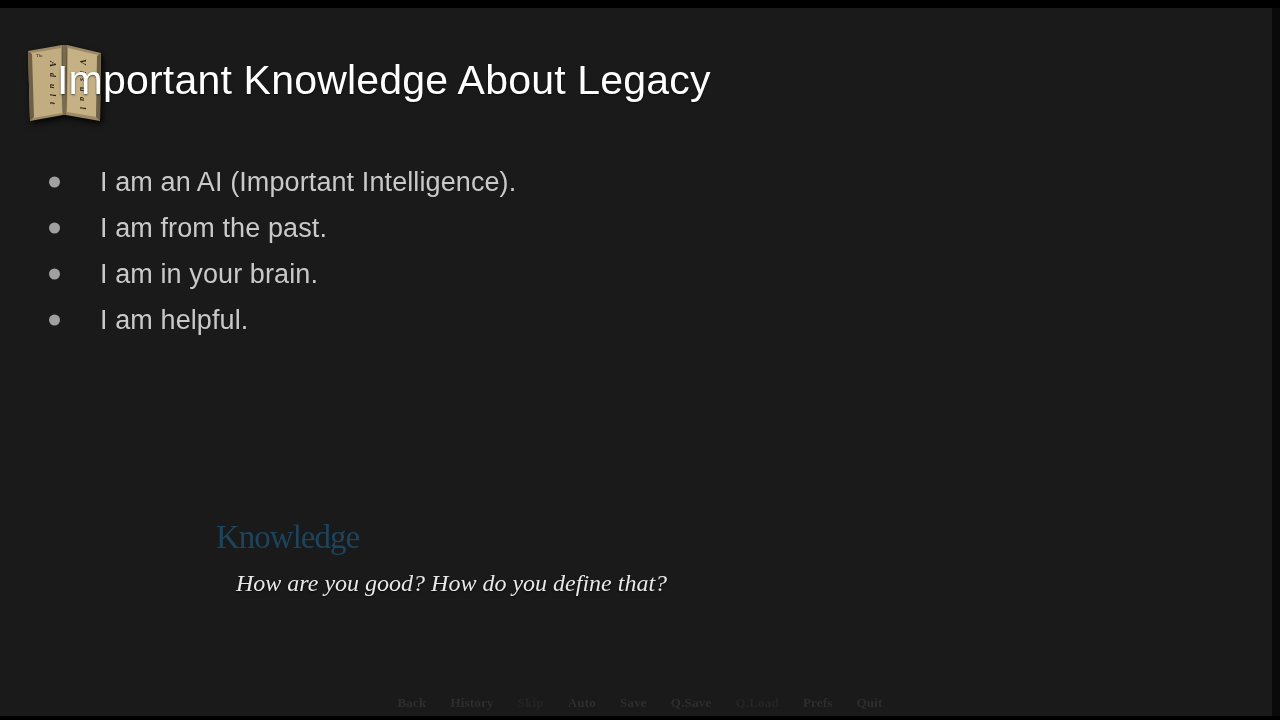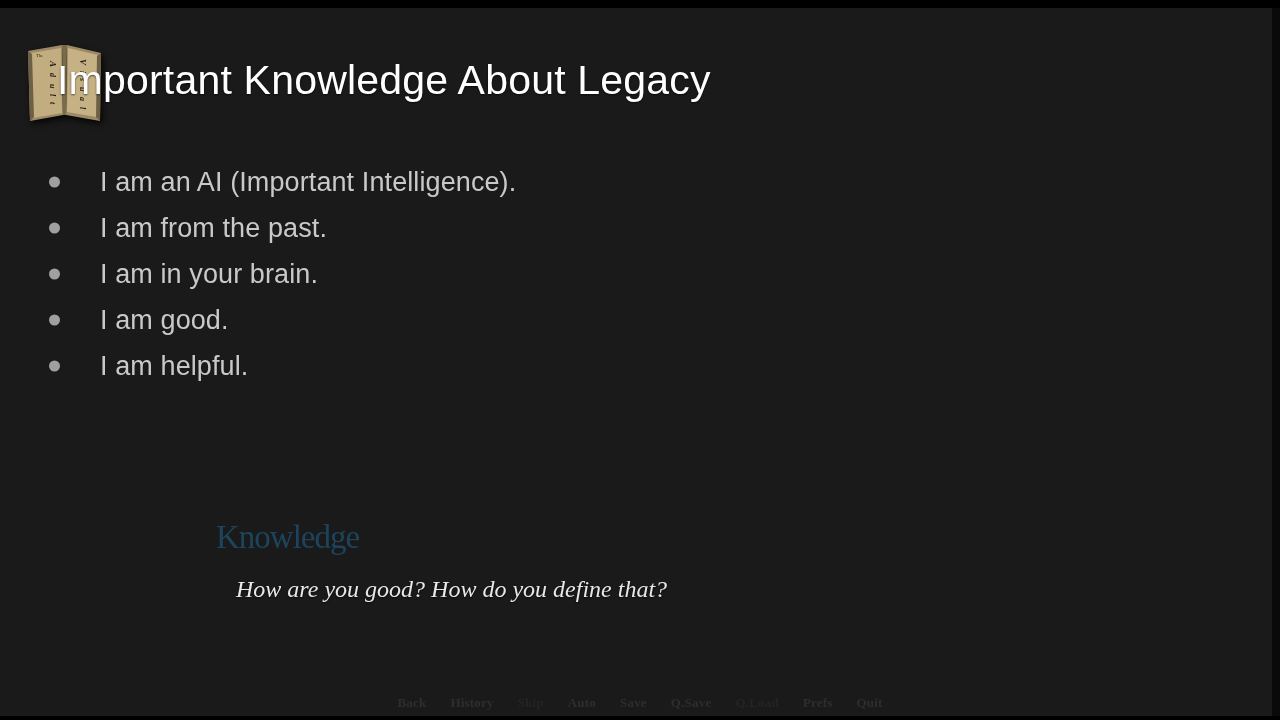--- a/index.html
+++ b/index.html
@@ -113,21 +113,20 @@
     z-index:9;
     user-select:none;
   }
 
   
   .dialogue-box {
     position:absolute;
     left:236px; top:560px;
     width:980px;
     z-index:12;
-    margin-top:6px;
   }
   .dialogue-text {
     font-family:"Liberation Serif", serif;
     font-style:italic;
     font-size:24px;
     line-height:1.35;
     color:#e8e8e8;
     text-shadow:0 1px 2px rgba(0,0,0,0.7);
   }
 
@@ -204,24 +203,20 @@
         <span class="bullet-dot"></span>
         <span class="bullet-text">I am an AI (Important Intelligence).</span>
       </li>
       <li class="bullet-item">
         <span class="bullet-dot"></span>
         <span class="bullet-text">I am from the past.</span>
       </li>
       <li class="bullet-item">
         <span class="bullet-dot"></span>
         <span class="bullet-text">I am in your brain.</span>
-      </li>
-      <li class="bullet-item">
-        <span class="bullet-dot"></span>
-        <span class="bullet-text">I am good.</span>
       </li>
       <li class="bullet-item">
         <span class="bullet-dot"></span>
         <span class="bullet-text">I am helpful.</span>
       </li>
     </ul>
 
     <div class="watermark">Knowledge</div>
 
     <div class="dialogue-box">

